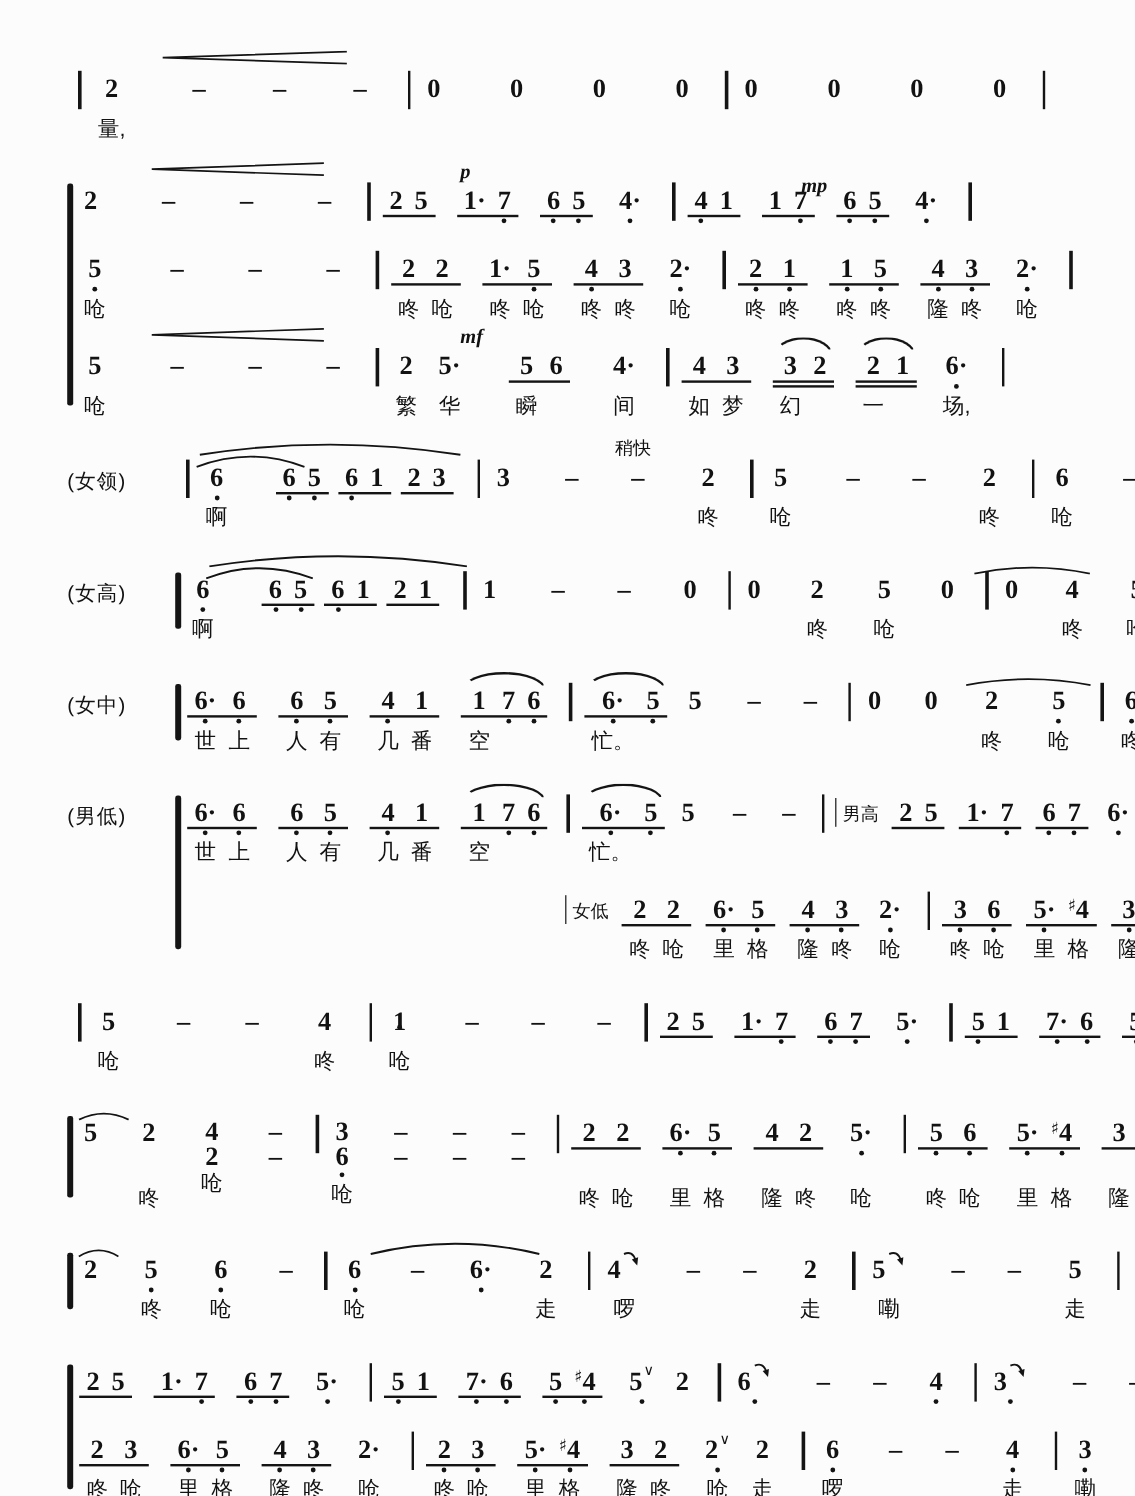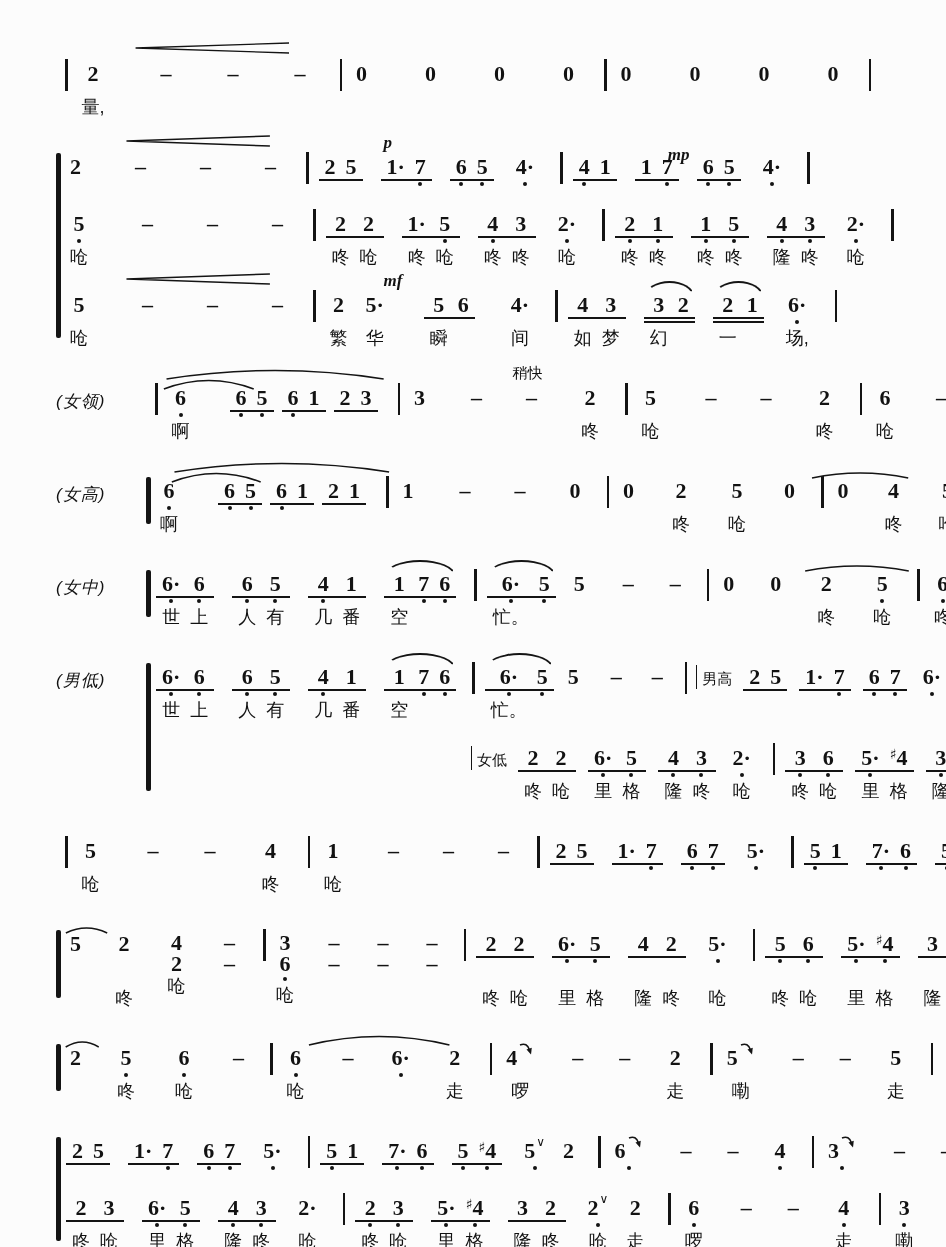--- a/index.html
+++ b/index.html
@@ -5,21 +5,21 @@
   html,body{margin:0;padding:0;}
   body{
     width:946px;height:1247px;overflow:hidden;
     background:#fcfcfc;color:#121212;
     font-family:"Liberation Serif",serif;
   }
   .sheet{padding:40px 20px 0 56px;}
   .system{display:flex;align-items:flex-start;margin-bottom:12px;}
   .syslabel{
     flex:0 0 90px;font-size:17px;letter-spacing:1px;
-    font-family:"Liberation Sans",sans-serif;padding-top:26px;white-space:nowrap;font-style:italic;
+    font-family:"Liberation Sans",sans-serif;padding-top:26px;white-space:nowrap;
   }
   .bracket{flex:0 0 5px;background:#141414;align-self:stretch;margin:20px 4px 14px 0;border-radius:2px;}
   .rows{flex:1;min-width:0;}
   .line{position:relative;display:flex;align-items:flex-start;padding-top:22px;margin-bottom:2px;}
   .cell{display:flex;flex-direction:column;align-items:center;margin-right:13px;position:relative;}
   .note{font-size:22px;font-weight:700;line-height:24px;height:24px;white-space:nowrap;}
   .dashc .note{letter-spacing:0;}
   .slot{height:9px;display:flex;align-items:flex-start;justify-content:center;}
   .odot{width:4px;height:4px;background:#141414;border-radius:50%;margin-top:2.5px;}
   .da{position:absolute;top:15px;left:50%;transform:translateX(-50%);width:4px;height:4px;background:#141414;border-radius:50%;}

